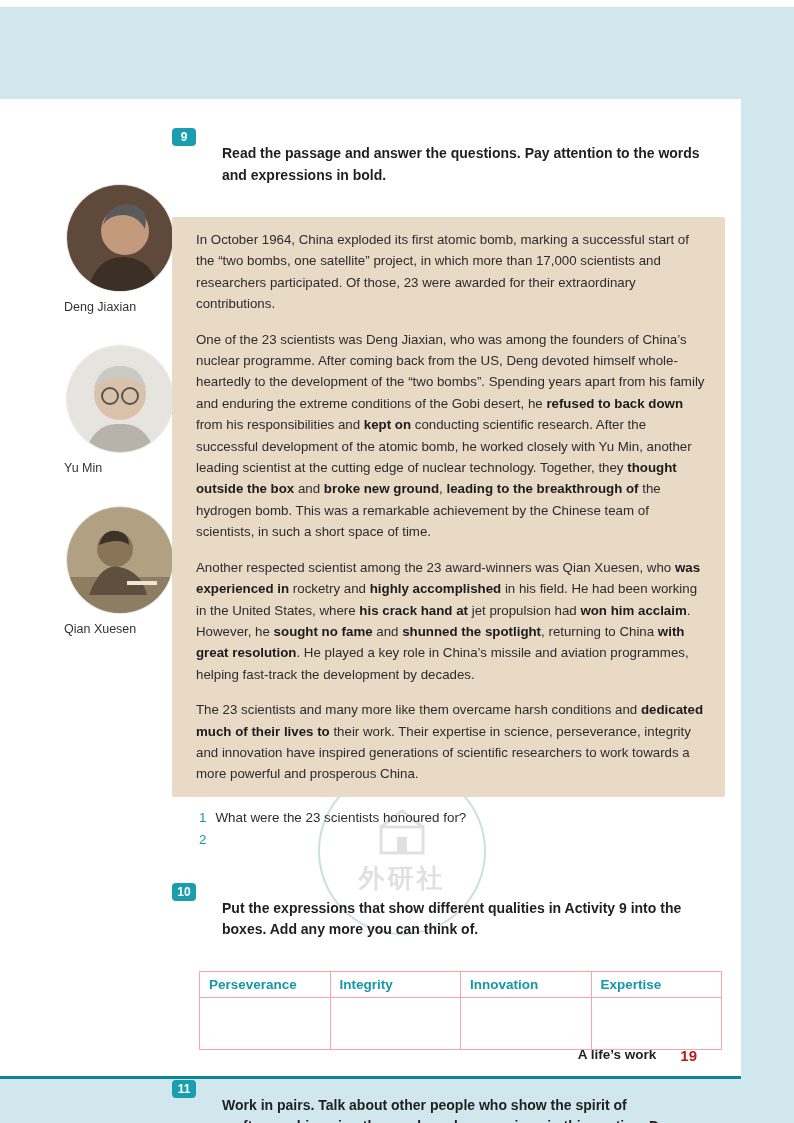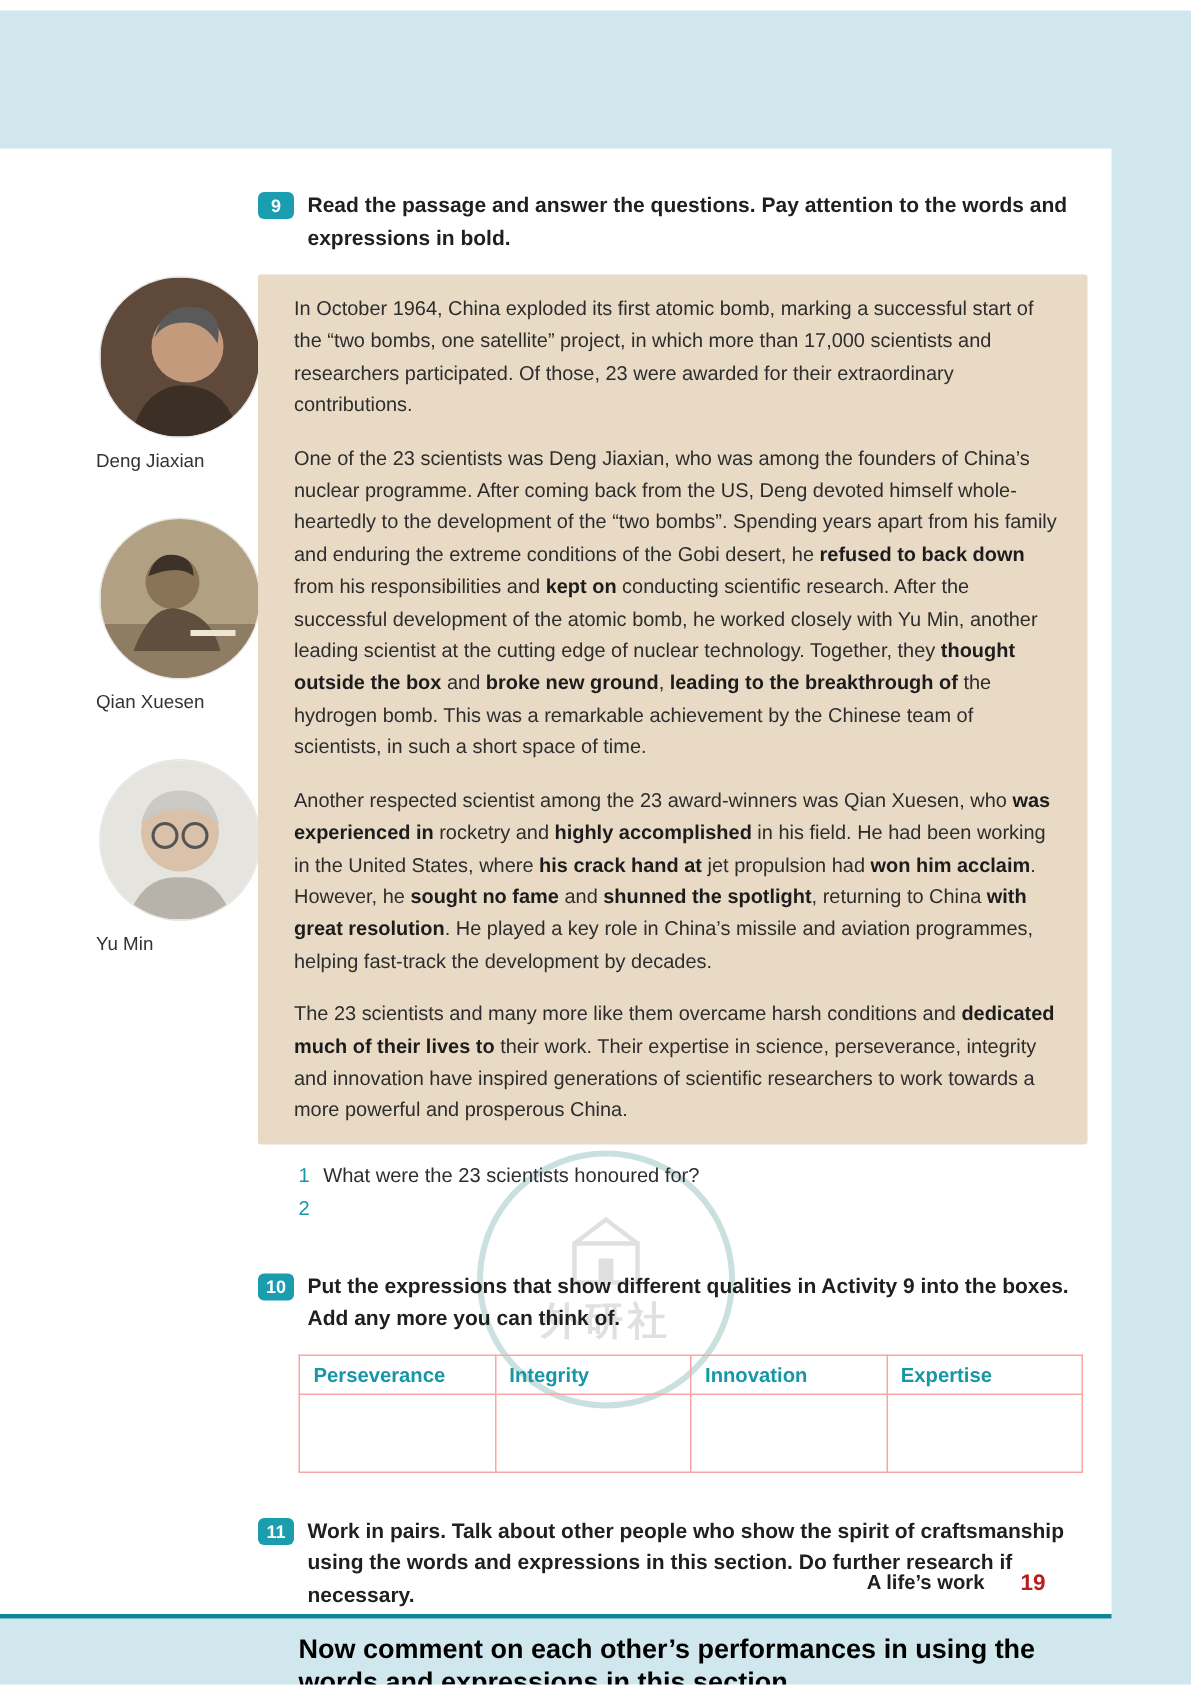--- a/index.html
+++ b/index.html
@@ -17,34 +17,34 @@
   
   .photo-col{position:absolute;left:64px;top:86px;width:112px;}
   .photo-col figure{margin:0 0 32px 0;text-align:left;}
   .photo-circle{width:106px;height:106px;border-radius:50%;overflow:hidden;margin:0 auto;
     box-shadow:0 0 0 1px rgba(0,0,0,0.10);}
   .photo-circle svg{display:block;}
   .photo-col figcaption{margin-top:9px;font-size:12.5px;color:#333;}
   
   .watermark{
     position:absolute;left:318px;top:668px;width:164px;height:164px;
-    border:4px solid #0f766e;border-radius:50%;
+    border:2px solid #0f766e;border-radius:50%;
     display:flex;flex-direction:column;align-items:center;justify-content:center;
     opacity:0.22;color:#777;
   }
   .wm-text{font-size:26px;font-weight:bold;letter-spacing:3px;margin-top:4px;}
   
   .main{position:absolute;left:172px;top:27px;width:553px;}
   .activity-header{display:flex;align-items:flex-start;gap:9px;}
   .badge{
     flex:none;display:inline-flex;align-items:center;justify-content:center;
     min-width:18px;height:18px;padding:0 3px;margin-top:2px;border-radius:4px;
     background:#1a9daf;color:#fff;font-size:12px;font-weight:bold;
   }
-  .instruction{margin:0;font-size:14px;line-height:21.5px;font-weight:bold;color:#1f1f1f;}
+  .instruction{margin:17px;font-size:14px;line-height:21.5px;font-weight:bold;color:#1f1f1f;}
   .passage{
     margin:14px 0 0 0;background:#e8dac5;border-radius:2px;
     padding:12px 15px 12px 24px;
   }
   .passage p{margin:0 0 14px 0;font-size:13.3px;line-height:21.4px;color:#2d2d2d;}
   .passage p:last-child{margin-bottom:0;}
   .passage .b{font-weight:bold;color:#1c1c1c;}
   .questions{margin:10px 0 0 27px;}
   .question-row{display:flex;gap:9px;font-size:13.4px;line-height:22px;color:#2d2d2d;}
   .qnum{color:#1697a8;flex:none;}
@@ -91,42 +91,42 @@
           <circle cx="58" cy="46" r="24" fill="#c49a7c"></circle>
           <path d="M36 40 Q42 16 66 20 Q82 24 78 44 Q70 30 56 30 Q42 30 36 40 Z" fill="#5a5a5a"></path>
           <path d="M20 106 Q30 70 58 72 Q86 74 92 106 Z" fill="#3c2f26"></path>
         </svg>
       </div>
       <figcaption>Deng Jiaxian</figcaption>
     </figure>
     <figure>
       <div class="photo-circle">
         <svg width="106" height="106" viewBox="0 0 106 106">
+          <rect width="106" height="106" fill="#e6e4de"></rect>
+          <circle cx="53" cy="48" r="26" fill="#d9c2a9"></circle>
+          <path d="M27 42 Q32 20 53 20 Q74 20 79 42 Q66 32 53 32 Q40 32 27 42 Z" fill="#cac9c4"></path>
+          <circle cx="43" cy="50" r="8" fill="none" stroke="#555" stroke-width="2"></circle>
+          <circle cx="63" cy="50" r="8" fill="none" stroke="#555" stroke-width="2"></circle>
+          <path d="M18 106 Q28 76 53 78 Q78 76 88 106 Z" fill="#b7b2aa"></path>
+        </svg>
+      </div>
+      <figcaption>Yu Min</figcaption>
+    </figure>
+    <figure>
+      <div class="photo-circle">
+        <svg width="106" height="106" viewBox="0 0 106 106">
           <rect width="106" height="106" fill="#b2a083"></rect>
           <rect y="70" width="106" height="36" fill="#8f7d63"></rect>
           <circle cx="48" cy="42" r="18" fill="#8a7458"></circle>
           <path d="M32 38 Q36 22 50 24 Q62 26 62 38 Q52 30 32 38 Z" fill="#3d3228"></path>
           <path d="M22 88 Q34 56 52 60 Q74 64 80 88 Z" fill="#5f4f3e"></path>
           <rect x="60" y="74" width="30" height="4" fill="#efe6d2"></rect>
         </svg>
       </div>
       <figcaption>Qian Xuesen</figcaption>
-    </figure>
-    <figure>
-      <div class="photo-circle">
-        <svg width="106" height="106" viewBox="0 0 106 106">
-          <rect width="106" height="106" fill="#e6e4de"></rect>
-          <circle cx="53" cy="48" r="26" fill="#d9c2a9"></circle>
-          <path d="M27 42 Q32 20 53 20 Q74 20 79 42 Q66 32 53 32 Q40 32 27 42 Z" fill="#cac9c4"></path>
-          <circle cx="43" cy="50" r="8" fill="none" stroke="#555" stroke-width="2"></circle>
-          <circle cx="63" cy="50" r="8" fill="none" stroke="#555" stroke-width="2"></circle>
-          <path d="M18 106 Q28 76 53 78 Q78 76 88 106 Z" fill="#b7b2aa"></path>
-        </svg>
-      </div>
-      <figcaption>Yu Min</figcaption>
     </figure>
   </aside>
 
   <main class="main">
 
     <section class="activity-9">
       <div class="activity-header">
         <span class="badge">9</span>
         <p class="instruction">Read the passage and answer the questions. Pay attention to the words and expressions in bold.</p>
       </div>

